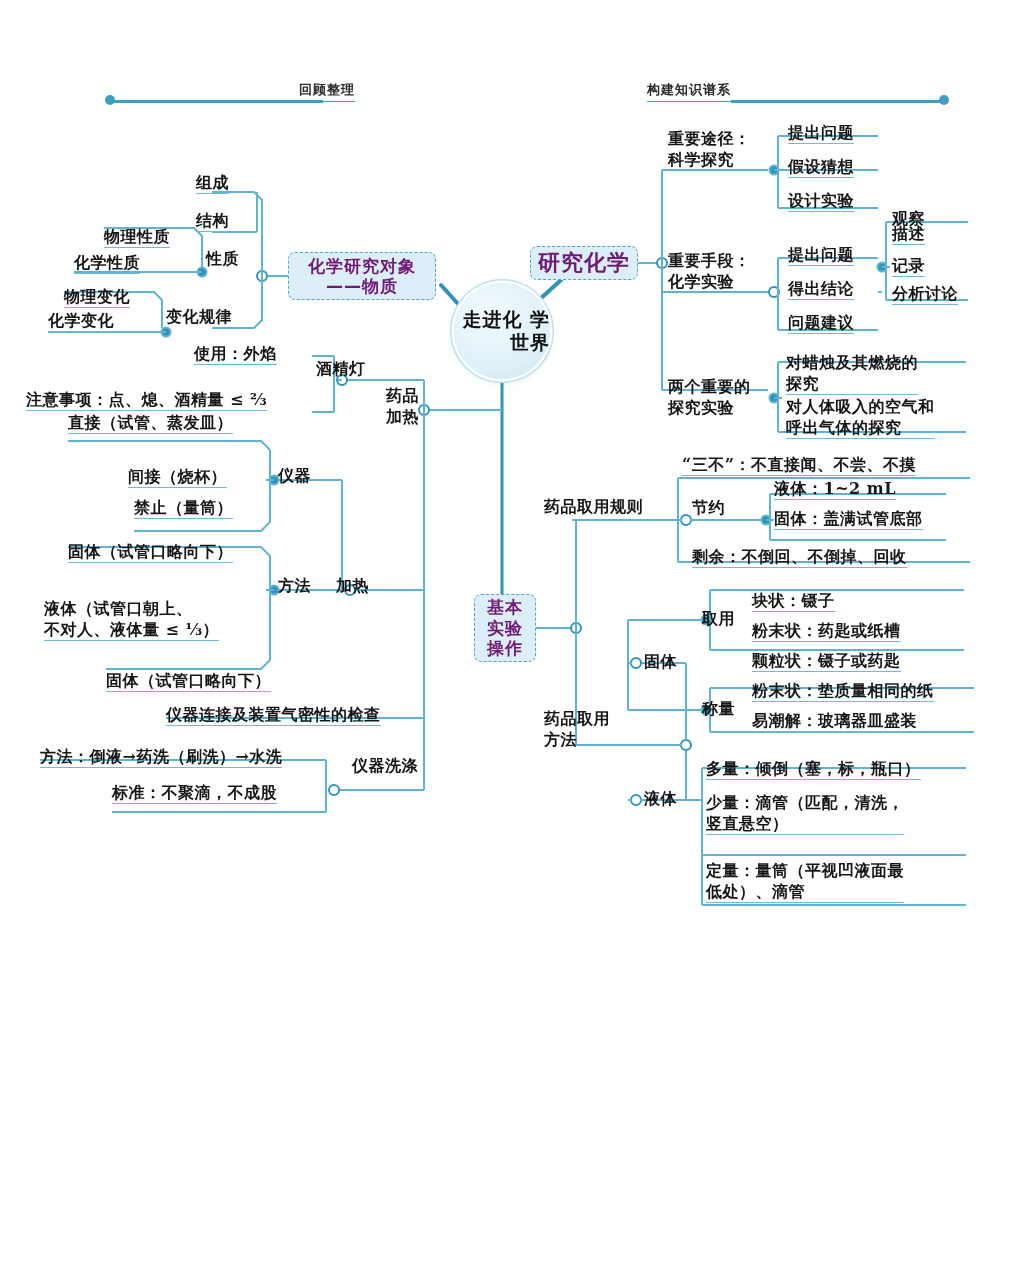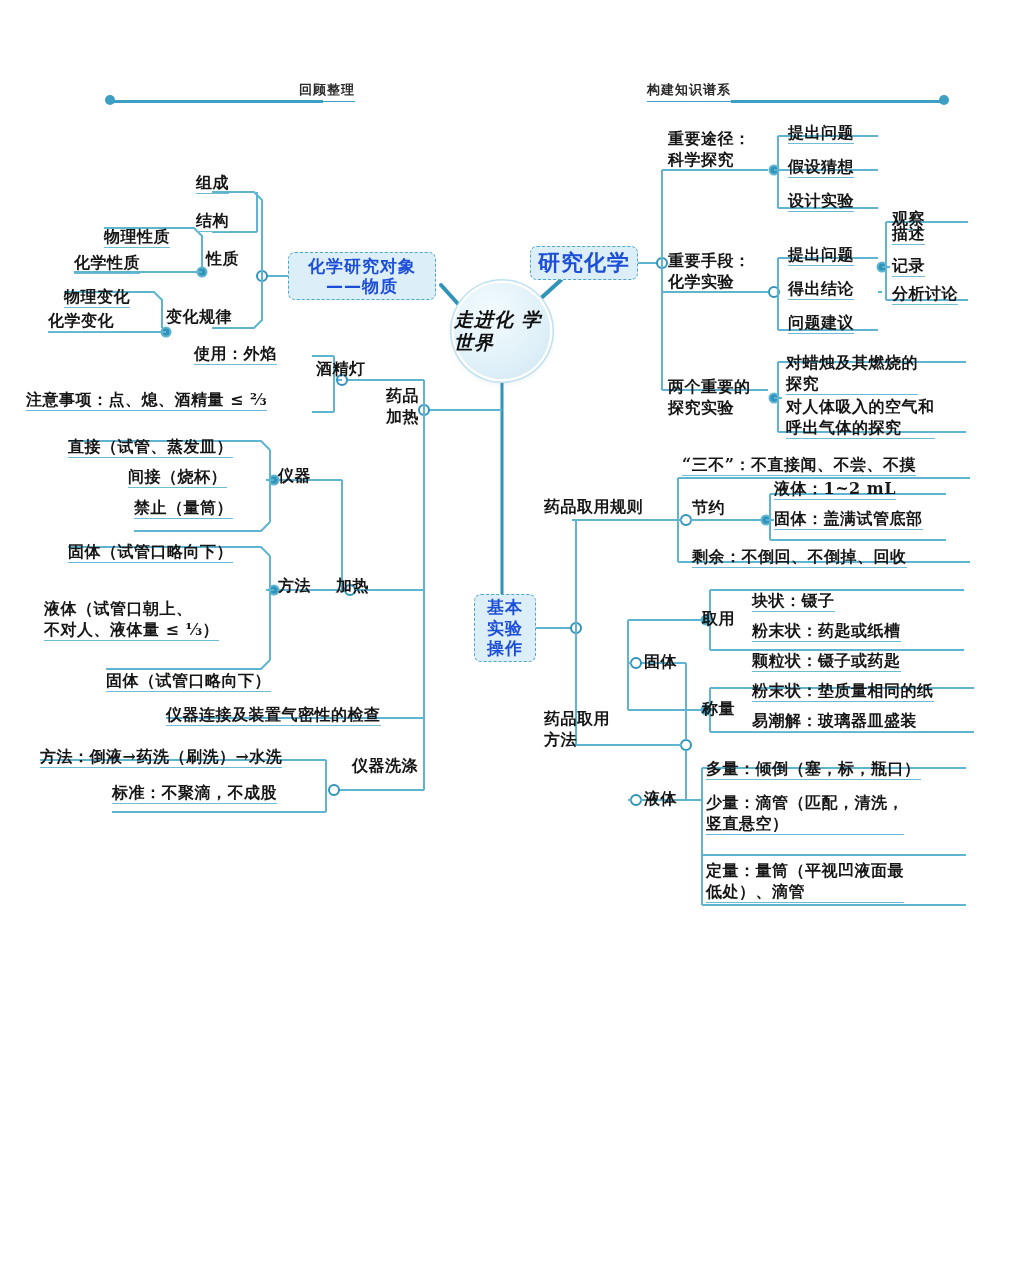--- a/index.html
+++ b/index.html
@@ -86,22 +86,21 @@
   .node.u{border-bottom:1.6px solid #6cbcd8;}
   
   #center-node{
     position:absolute;
     left:438px; top:283px;
     width:96px; height:96px;
     border-radius:50%;
     background:radial-gradient(circle at 38% 32%, #f3fbfe 0%, #dff0f8 62%, #cde6f2 100%);
     box-shadow:0 0 0 2.5px #ffffff, 0 0 0 4px #bfe0ee, 0 2px 7px rgba(60,140,175,.35);
     display:flex;align-items:center;justify-content:center;
-    text-align:left;
-    font-style:italic;
+    text-align:right;
   }
   #center-node span{
     font-family:"DejaVu Sans","Liberation Sans",sans-serif;
     font-weight:bold;
     font-size:19px;
     line-height:1.22;
     color:#111;
     letter-spacing:1px;
   }
   
@@ -110,21 +109,21 @@
     border:1.6px dashed #4ea6c9;
     border-radius:7px;
     background:#dceef7;
     display:flex;align-items:center;justify-content:center;
     text-align:center;
     box-sizing:border-box;
   }
   .dashbox span{
     font-family:"DejaVu Sans","Liberation Sans",sans-serif;
     font-weight:bold;
-    color:#1d4ed8;
+    color:#701a75;
     line-height:1.2;
     letter-spacing:1px;
     white-space:pre;
   }
   #n-object{left:272px;top:252px;width:148px;height:48px;}
   #n-object span{font-size:17px;}
   #n-study{left:514px;top:246px;width:108px;height:34px;}
   #n-study span{font-size:22px;}
   #n-basic{left:458px;top:594px;width:62px;height:68px;}
   #n-basic span{font-size:17px;}
@@ -387,21 +386,21 @@
 呼出气体的探究</div>
 
   <div class="node" style="left:370px;top:385px;">药品
 加热</div>
   <div class="node" style="left:300px;top:358px;">酒精灯</div>
   <div class="node u" style="left:178px;top:343px;">使用：外焰</div>
   <div class="node u" style="left:10px;top:389px;">注意事项：点、熄、酒精量 ≤ ⅔</div>
 
   <div class="node" style="left:320px;top:575px;">加热</div>
   <div class="node" style="left:262px;top:465px;">仪器</div>
-  <div class="node u" style="left:52px;top:436px;">直接（试管、蒸发皿）</div>
+  <div class="node u" style="left:52px;top:412px;">直接（试管、蒸发皿）</div>
   <div class="node u" style="left:112px;top:466px;">间接（烧杯）</div>
   <div class="node u" style="left:118px;top:497px;">禁止（量筒）</div>
 
   <div class="node" style="left:262px;top:575px;">方法</div>
   <div class="node u" style="left:52px;top:541px;">固体（试管口略向下）</div>
   <div class="node u" style="left:28px;top:598px;">液体（试管口朝上、
 不对人、液体量 ≤ ⅓）</div>
   <div class="node u" style="left:90px;top:670px;">固体（试管口略向下）</div>
 
   <div class="node u" style="left:150px;top:704px;">仪器连接及装置气密性的检查</div>

